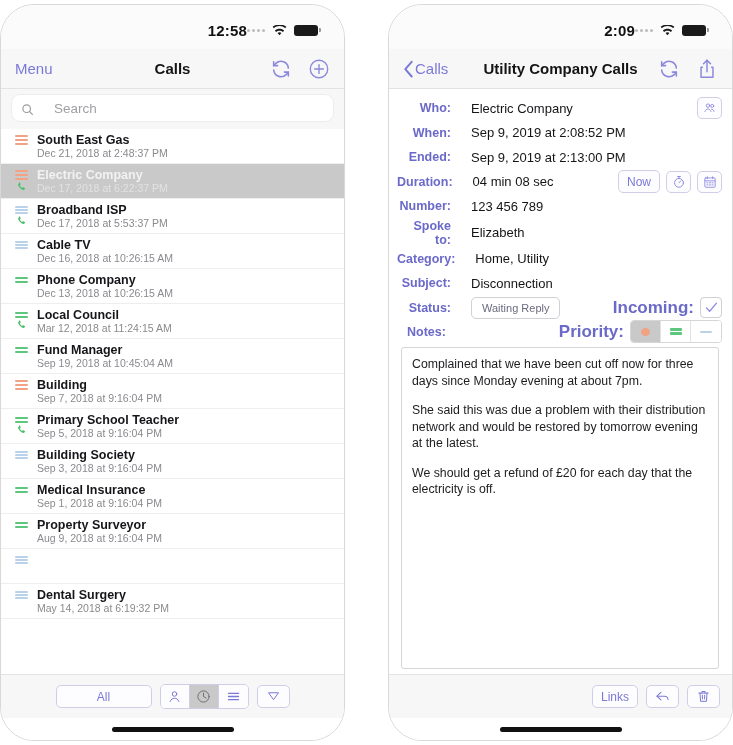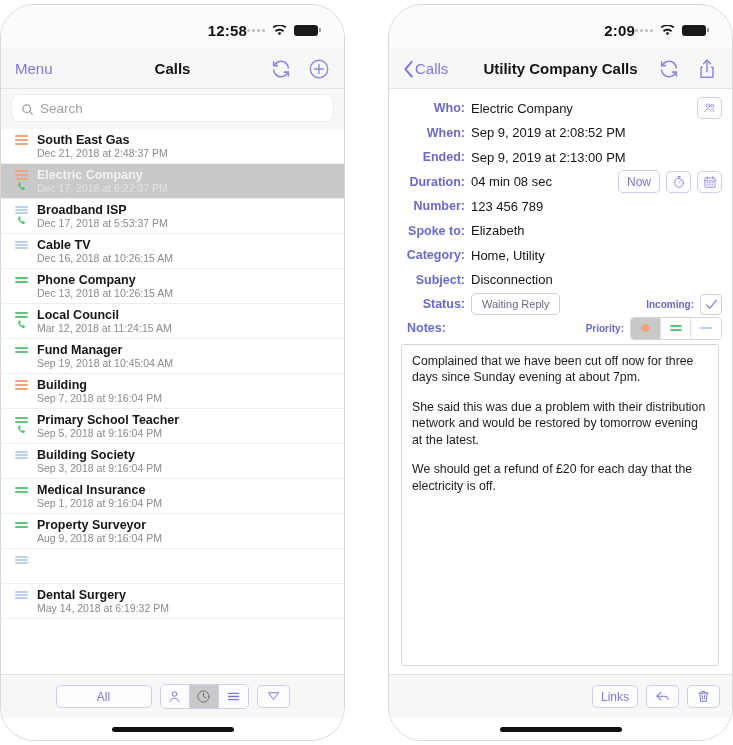--- a/index.html
+++ b/index.html
@@ -60,21 +60,21 @@
   }
   .nav-right { margin-left:auto; display:flex; align-items:center; gap:16px; z-index:2; }
   .nav-ico { width:22px; height:22px; color:#8b88dd; display:block; }
   .nav-ico svg { width:100%; height:100%; display:block; }
   .back-chevron { width:11px; height:18px; color:#7b79d6; display:block; }
 
   
   .searchwrap { flex:0 0 40px; background:#f7f7f8; padding:5px 10px 7px; }
   .searchbox {
     height: 28px; background:#ffffff; border-radius:9px;
-    display:flex; align-items:center; padding: 0 9px; gap:6px;
+    display:flex; align-items:center; padding: 0 9px; gap:20px;
     border:1px solid #ececee;
   }
   .searchbox .mag { width:13px; height:13px; color:#9b9b9f; flex:0 0 13px; }
   .search-ph { font-size:13.5px; color:#a0a0a4; }
 
   
   .list { flex:1 1 auto; overflow:hidden; background:#fff; }
   .row {
     display:flex; align-items:center; height:35px;
     border-bottom:1px solid #eeeeef; padding-left:6px;
@@ -124,37 +124,37 @@
   .seg > div.on { background:#c9c9c9; color:#6f6f6f; }
   .tb-ico { width:15px; height:15px; display:block; }
   .tb-ico svg { width:100%; height:100%; display:block; }
   .home-ind-wrap { flex:0 0 22px; display:flex; align-items:center; justify-content:center; background:#fff; }
   .home-ind { width:122px; height:5px; border-radius:3px; background:#111; }
 
   
   .detail { flex:1 1 auto; background:#fff; padding:7px 10px 0 8px; overflow:hidden; }
   .field { display:flex; align-items:center; min-height:24.5px; }
   .f-label {
-    flex:0 0 74px; text-align:right; padding-right:6px;
+    flex:0 0 74px; text-align:right; padding-right:20px;
     font-size:12.5px; font-weight:bold; color:#6b69c9;
   }
   .f-value { font-size:13px; color:#151518; flex:1 1 auto; }
   .icon-btn {
     border:1px solid #cecee6; border-radius:5px; background:#fdfdff;
     width:25px; height:22px; display:flex; align-items:center; justify-content:center;
     color:#8b88dd; flex:0 0 auto;
   }
   .icon-btn .tb-ico { width:14px; height:14px; }
   .dur-btns { display:flex; gap:6px; align-items:center; }
   .status-btn {
     border:1px solid #cfcfd4; border-radius:5px; background:#fff;
     color:#6b6b80; font-size:11px; padding:3px 10px; line-height:14px;
   }
   .right-inline { margin-left:auto; display:flex; align-items:center; gap:6px; }
-  .inline-lbl { font-size:10px; font-weight:bold; color:#6b69c9; }
+  .inline-lbl { font-size:17px; font-weight:bold; color:#6b69c9; }
   .check-box {
     width:22px; height:21px; border:1px solid #cfcfd4; border-radius:4px;
     background:#fff; display:flex; align-items:center; justify-content:center;
     color:#8b88dd;
   }
   .prio-seg { display:flex; border:1px solid #d6d6da; border-radius:4px; overflow:hidden; }
   .prio-seg > div {
     width:30px; height:21px; display:flex; align-items:center; justify-content:center;
     background:#fff; border-right:1px solid #e2e2e6; flex-direction:column; gap:1.5px;
   }
@@ -634,21 +634,21 @@
                 <span class="pbar" style="background:#5ec77e"></span>
               </div>
               <div>
                 <span class="pbar" style="background:#b9d2ea;height:2px"></span>
               </div>
             </div>
           </div>
         </div>
 
         <div class="notes-area" id="notes-area">
-            <p>Complained that we have been cut off now for three days since Sunday evening at about 7pm.</p>
+            <p>Complained that we have been cut off now for three days since Monday evening at about 7pm.</p>
             <p>She said this was due a problem with their distribution network and would be restored by tomorrow evening at the latest.</p>
             <p>We should get a refund of £20 for each day that the electricity is off.</p>
           </div>
 
       </div>
 
       <div class="toolbar">
         <div class="tb-spacer"></div>
         <div class="btn">Links</div>
         <div class="btn">

